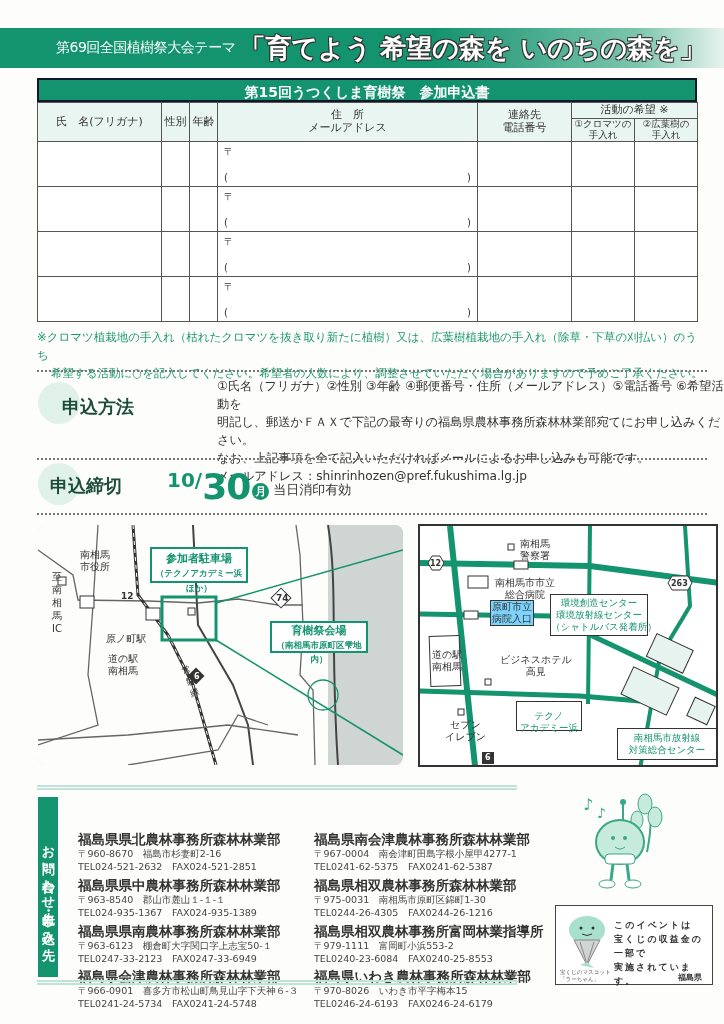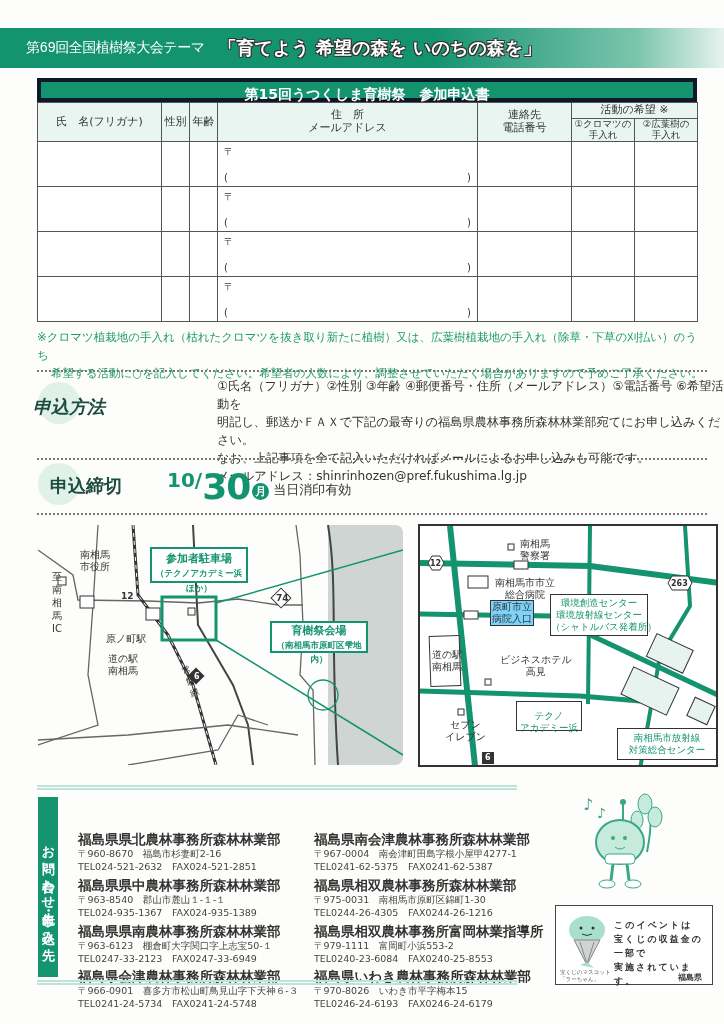--- a/index.html
+++ b/index.html
@@ -2,27 +2,27 @@
 <html><head>
 <meta charset="utf-8">
 <style>
   * { box-sizing: border-box; margin: 0; padding: 0; }
   html, body { width: 724px; height: 1024px; background: #fdfdfb; overflow: hidden; }
   body { font-family: "DejaVu Sans", "Liberation Sans", sans-serif; color: #333; position: relative; }
 
   .theme-band { position: absolute; left: 0; top: 28px; width: 724px; height: 40px;
     background: linear-gradient(90deg, #14936f 0%, #14936f 60%, #7cc5ad 88%, #e6f3ee 100%);
     display: flex; align-items: center; }
-  .theme-label { color: #fff; font-size: 14px; margin-left: 26px; letter-spacing: -0.5px; font-family: Liberation Mono, monospace; }
-  .theme-title { color: #fff; font-size: 18px; font-weight: bold; margin-left: 14px; letter-spacing: 0px;
+  .theme-label { color: #fff; font-size: 14px; margin-left: 56px; letter-spacing: -0.5px; }
+  .theme-title { color: #fff; font-size: 26px; font-weight: bold; margin-left: 4px; letter-spacing: 0px;
     text-shadow: -1px -1px 0 #333, 1px -1px 0 #333, -1px 1px 0 #333, 1px 1px 0 #333; }
 
   .form-wrap { position: absolute; left: 37px; top: 78px; width: 660px; }
   .form-title { height: 24px; background: #14936f; color: #fff; text-align: center; font-size: 14px;
-    line-height: 24px; font-weight: bold; border: 4px solid #0f172a; }
+    line-height: 24px; font-weight: bold; border: 2px solid #0f172a; }
   table.form { width: 100%; border-collapse: collapse; table-layout: fixed; font-size: 11px; }
   table.form th, table.form td { border: 1px solid #555; }
   table.form thead th { background: #e8f5f0; font-weight: normal; text-align: center; color: #333; line-height: 1.15; }
   table.form tbody td { height: 45px; background: #fff; vertical-align: top; }
   .addr-cell { position: relative; }
   .postal { position: absolute; left: 6px; top: 3px; font-size: 10px; }
   .paren-l { position: absolute; left: 6px; bottom: 3px; font-size: 10px; }
   .paren-r { position: absolute; right: 6px; bottom: 3px; font-size: 10px; }
   .sub-hdr { font-size: 9.5px; }
 
@@ -170,21 +170,21 @@
 </div>
 
 <div class="note">
   <div>※クロマツ植栽地の手入れ（枯れたクロマツを抜き取り新たに植樹）又は、広葉樹植栽地の手入れ（除草・下草の刈払い）のうち</div>
   <div class="indent">希望する活動に○を記入してください。希望者の人数により、調整させていただく場合がありますので予めご了承ください。</div>
 </div>
 
 <div class="dotline" style="top:370px"></div>
 
 <div class="badge-bg" style="left:38px; top:382px;"></div>
-<div class="method-head" style="left:33px; top:395px;font-style:italic;">申込方法</div>
+<div class="method-head" style="left:62px; top:395px;">申込方法</div>
 <div class="method-body">
   <div>①氏名（フリガナ）②性別 ③年齢 ④郵便番号・住所（メールアドレス）⑤電話番号 ⑥希望活動を</div>
   <div>明記し、郵送かＦＡＸで下記の最寄りの福島県農林事務所森林林業部宛てにお申し込みください。</div>
   <div>なお、上記事項を全て記入いただければメールによるお申し込みも可能です。</div>
   <div>メールアドレス：shinrinhozen@pref.fukushima.lg.jp</div>
 </div>
 
 <div class="dotline" style="top:458px"></div>
 
 <div class="badge-bg" style="left:38px; top:463px;"></div>

